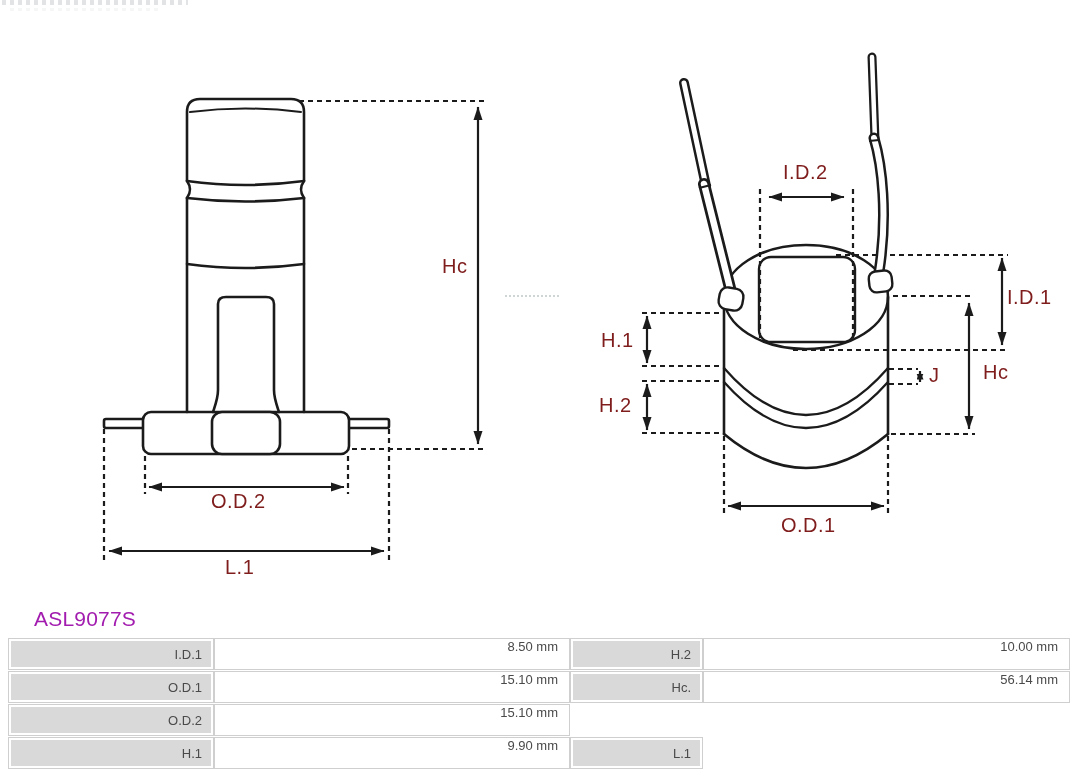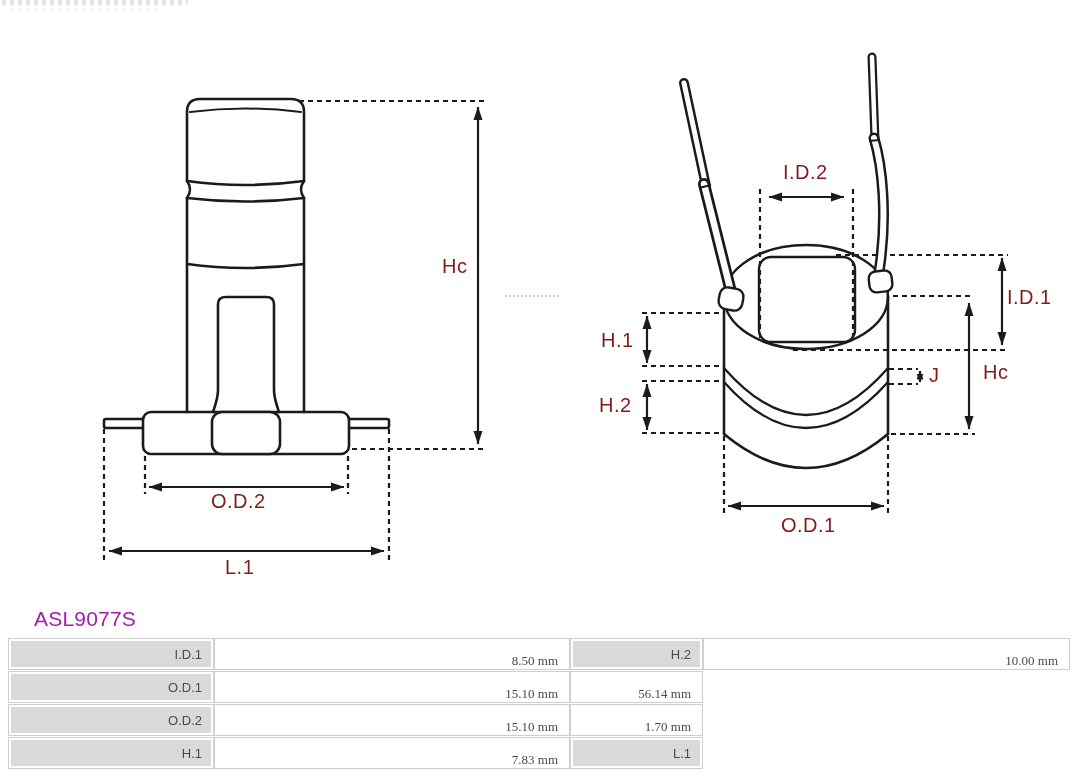--- a/index.html
+++ b/index.html
@@ -29,21 +29,21 @@
     position:absolute; left:8px; top:638px; width:1062px;
     display:grid; grid-template-rows:repeat(4,32px); row-gap:1px;
   }
   .dim-row { display:grid; grid-template-columns:206px 356px 133px 367px; }
   .cell { box-sizing:border-box; border:1px solid #cfcfcf; background:#ffffff; font-size:13px; color:#4a4a4a; }
   .cell.lab { padding:2px; }
   .lab-fill {
     background:#d9d9d9; width:100%; height:100%; box-sizing:border-box;
     display:flex; align-items:center; justify-content:flex-end; padding-right:9px;
   }
-  .cell.val { display:flex; align-items:flex-end; justify-content:flex-end; padding-right:11px;font-family:Liberation Serif, serif; }
+  .cell.val { display:flex; align-items:flex-start; justify-content:flex-end; padding-right:11px; }
 </style>
 </head>
 <body>
 
 <div class="stage">
 
   <div class="edge-strip" style="left:2px;top:0;width:186px;height:5px;opacity:.55;"></div>
   <div class="edge-strip" style="left:10px;top:8px;width:150px;height:3px;opacity:.18;"></div>
 
   <svg class="drawing" width="1080" height="600" viewBox="0 0 1080 600">
@@ -186,47 +186,49 @@
 
     <div class="dim-row">
       <div class="cell lab">
         <div class="lab-fill">
             <span>O.D.1</span>
           </div>
       </div>
       <div class="cell val">
         <span>15.10 mm</span>
       </div>
+      <div class="cell lab">
+        <div class="lab-fill">
+            <span>Hc.</span>
+          </div>
+      </div>
       <div class="cell val">
         <span>56.14 mm</span>
       </div>
     </div>
 
     <div class="dim-row">
       <div class="cell lab">
         <div class="lab-fill">
             <span>O.D.2</span>
           </div>
       </div>
       <div class="cell val">
         <span>15.10 mm</span>
       </div>
-      <div class="cell val">
-        <span>1.70 mm</span>
-      </div>
     </div>
 
     <div class="dim-row">
       <div class="cell lab">
         <div class="lab-fill">
             <span>H.1</span>
           </div>
       </div>
       <div class="cell val">
-        <span>7.83 mm</span>
+        <span>9.90 mm</span>
       </div>
       <div class="cell lab">
         <div class="lab-fill">
             <span>L.1</span>
           </div>
       </div>
     </div>
 
   </div>
 </div>

